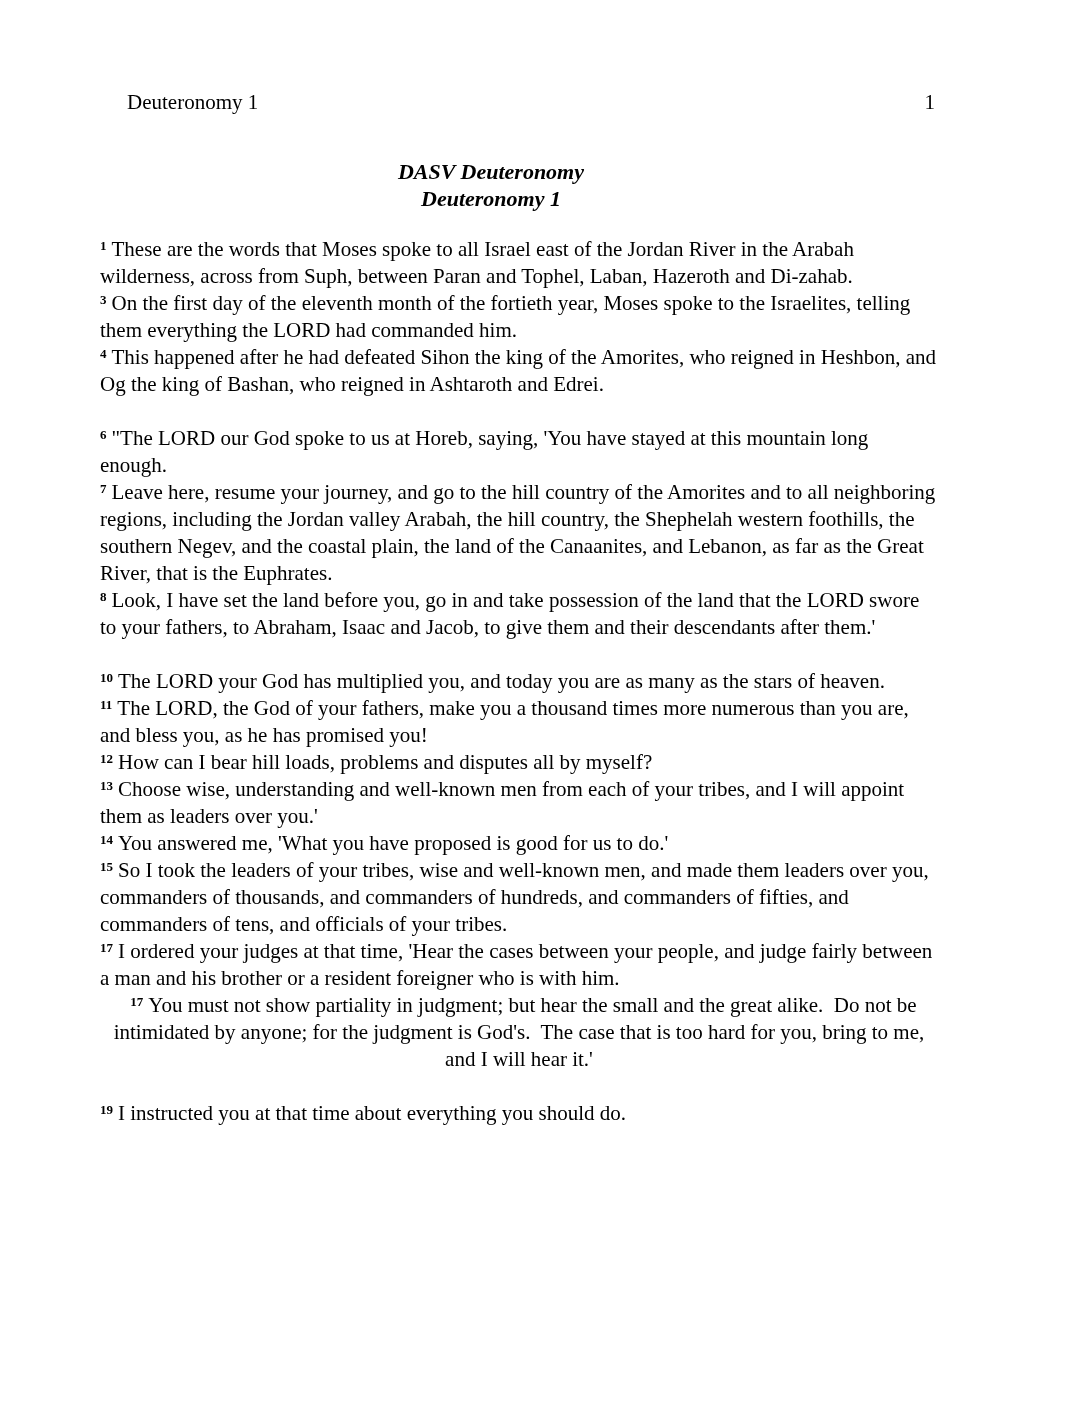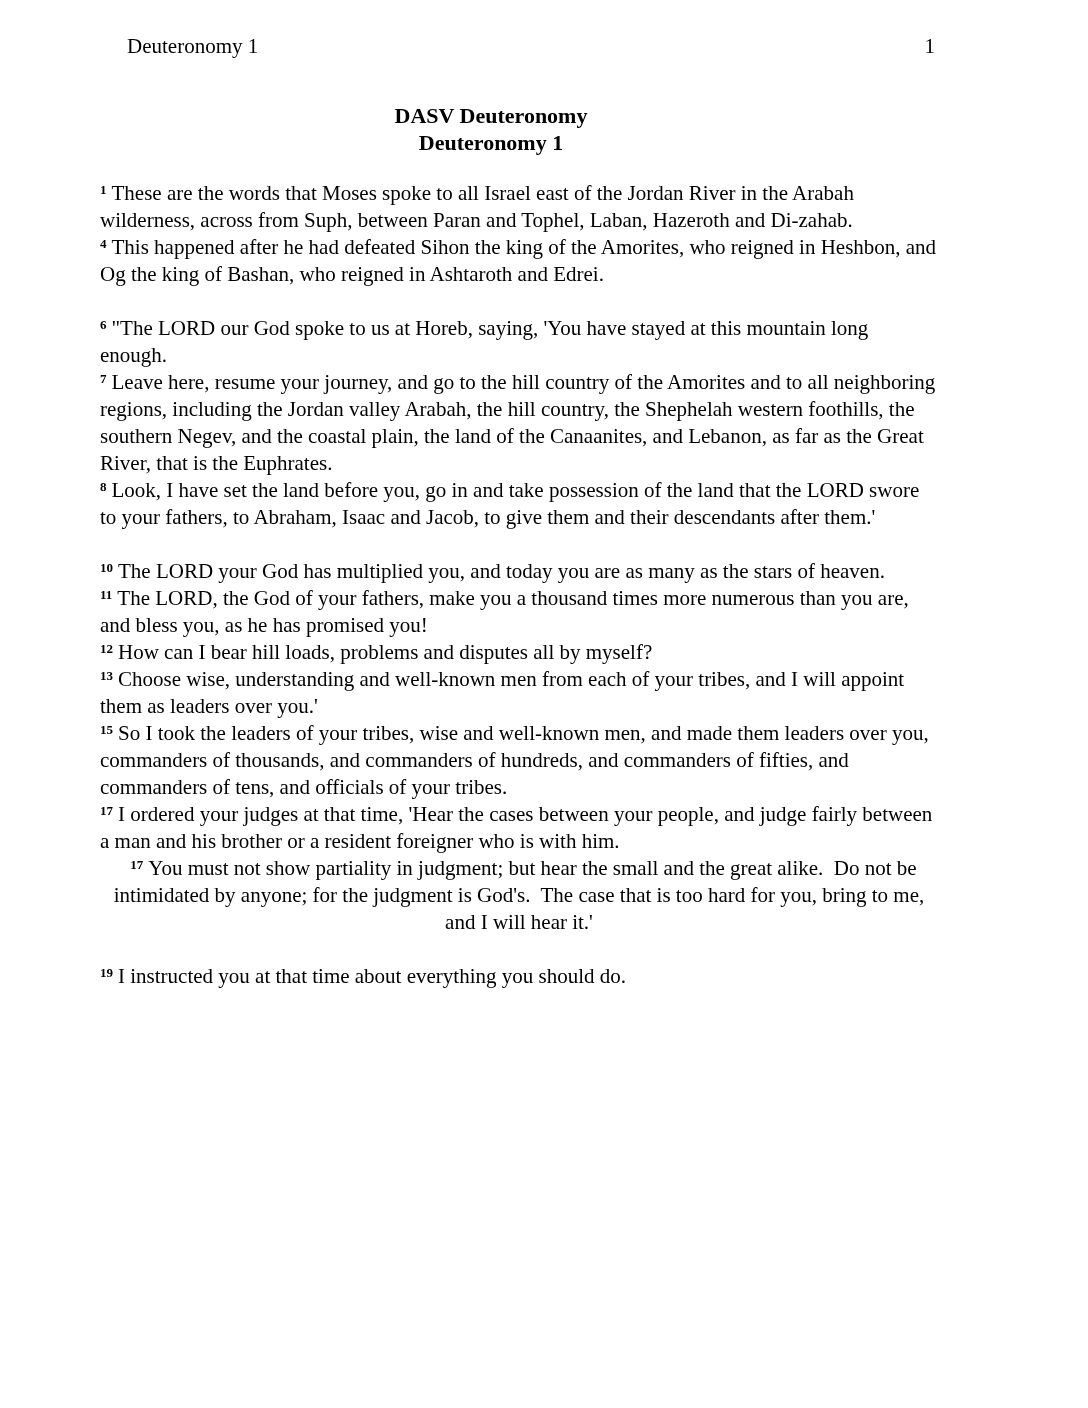--- a/index.html
+++ b/index.html
@@ -4,38 +4,39 @@
 <style>
   html, body { margin: 0; padding: 0; background: #ffffff; }
   .page {
     position: relative;
     width: 1088px;
     height: 1408px;
     background: #ffffff;
     color: #000000;
     font-family: "Liberation Serif", "DejaVu Serif", serif;
     box-sizing: border-box;
-    padding-top: 33px;
+    padding-top: 89px;
     overflow: hidden;
   }
   .running-header {
     display: flex;
     justify-content: space-between;
     padding: 0 153px 0 127px;
     font-size: 21px;
     line-height: 27px;
   }
   .title-block {
     margin-top: 42px;
     margin-left: 127px;
     width: 728px;
     text-align: center;
     font-weight: bold;
     font-size: 22px;
     line-height: 27px;
+    font-style: italic;
   }
   .body-text {
     margin-top: 24px;
     margin-left: 100px;
     width: 838px;
     font-size: 21px;
     line-height: 27px;
   }
   .paragraph { margin: 0 0 27px 0; }
   .verse { }
@@ -60,32 +61,34 @@
   </div>
 
   <div class="title-block">
     <div>DASV Deuteronomy</div>
     <div>Deuteronomy 1</div>
   </div>
 
   <div class="body-text" id="verses-container">
       <div class="paragraph">
         <div class="verse"><span class="vnum">1</span><span class="vtext">These are the words that Moses spoke to all Israel east of the Jordan River in the Arabah wilderness, across from Suph, between Paran and Tophel, Laban, Hazeroth and Di-zahab.</span></div>
+        <div class="verse"><span class="vnum">3</span><span class="vtext">On the first day of the eleventh month of the fortieth year, Moses spoke to the Israelites, telling them everything the LORD had commanded him.</span></div>
         <div class="verse"><span class="vnum">4</span><span class="vtext">This happened after he had defeated Sihon the king of the Amorites, who reigned in Heshbon, and Og the king of Bashan, who reigned in Ashtaroth and Edrei.</span></div>
       </div>
       <div class="paragraph">
         <div class="verse"><span class="vnum">6</span><span class="vtext">"The LORD our God spoke to us at Horeb, saying, 'You have stayed at this mountain long enough.</span></div>
         <div class="verse"><span class="vnum">7</span><span class="vtext">Leave here, resume your journey, and go to the hill country of the Amorites and to all neighboring regions, including the Jordan valley Arabah, the hill country, the Shephelah western foothills, the southern Negev, and the coastal plain, the land of the Canaanites, and Lebanon, as far as the Great River, that is the Euphrates.</span></div>
         <div class="verse"><span class="vnum">8</span><span class="vtext">Look, I have set the land before you, go in and take possession of the land that the LORD swore to your fathers, to Abraham, Isaac and Jacob, to give them and their descendants after them.'</span></div>
       </div>
       <div class="paragraph">
         <div class="verse"><span class="vnum">10</span><span class="vtext">The LORD your God has multiplied you, and today you are as many as the stars of heaven.</span></div>
         <div class="verse"><span class="vnum">11</span><span class="vtext">The LORD, the God of your fathers, make you a thousand times more numerous than you are, and bless you, as he has promised you!</span></div>
         <div class="verse"><span class="vnum">12</span><span class="vtext">How can I bear hill loads, problems and disputes all by myself?</span></div>
         <div class="verse"><span class="vnum">13</span><span class="vtext">Choose wise, understanding and well-known men from each of your tribes, and I will appoint them as leaders over you.'</span></div>
+        <div class="verse"><span class="vnum">14</span><span class="vtext">You answered me, 'What you have proposed is good for us to do.'</span></div>
         <div class="verse"><span class="vnum">15</span><span class="vtext">So I took the leaders of your tribes, wise and well-known men, and made them leaders over you, commanders of thousands, and commanders of hundreds, and commanders of fifties, and commanders of tens, and officials of your tribes.</span></div>
         <div class="verse"><span class="vnum">17</span><span class="vtext">I ordered your judges at that time, 'Hear the cases between your people, and judge fairly between a man and his brother or a resident foreigner who is with him.</span></div>
         <div class="verse indent"><span class="vnum">17</span><span class="vtext">You must not show partiality in judgment; but hear the small and the great alike.  Do not be intimidated by anyone; for the judgment is God's.  The case that is too hard for you, bring to me, and I will hear it.'</span></div>
       </div>
       <div class="paragraph">
         <div class="verse"><span class="vnum">19</span><span class="vtext">I instructed you at that time about everything you should do.</span></div>
       </div>
     </div>
 </div>
 

